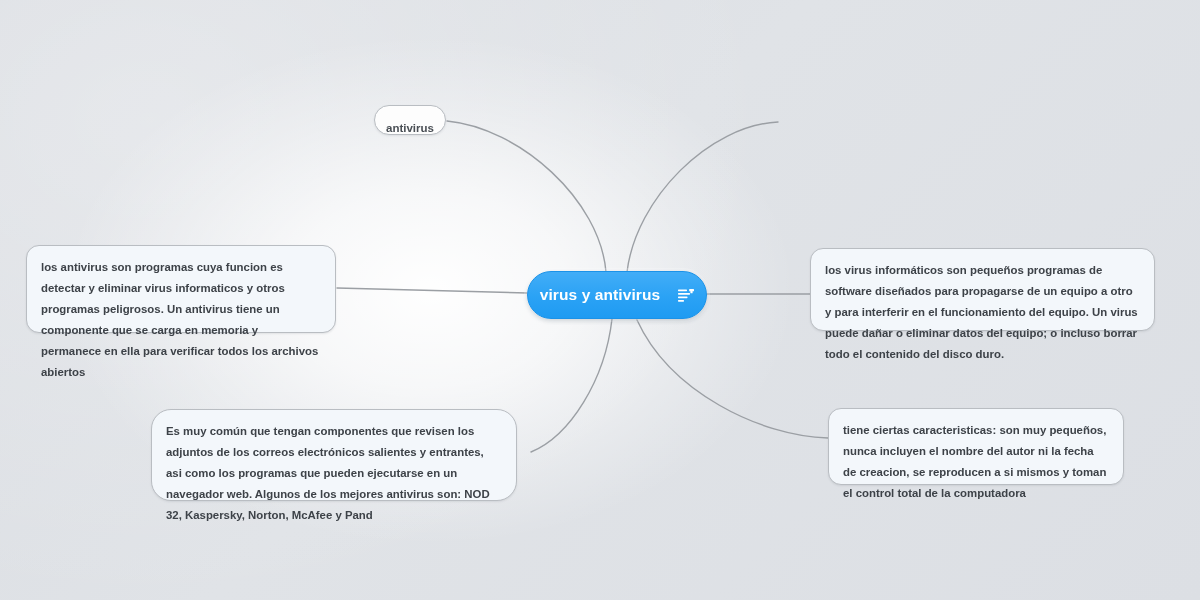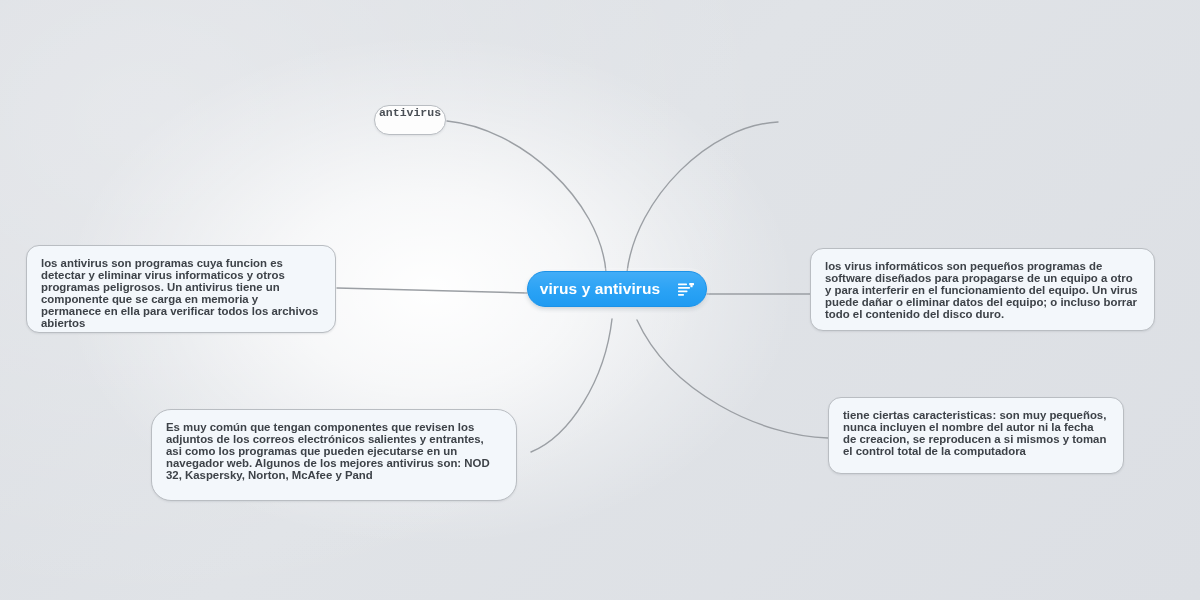--- a/index.html
+++ b/index.html
@@ -36,21 +36,21 @@
     stroke-width: 1.4;
     stroke-linecap: round;
   }
 
   
   .root-node {
     position: absolute;
     left: 527px;
     top: 271px;
     width: 180px;
-    height: 36px;
+    height: 48px;
     box-sizing: border-box;
     border-radius: 24px;
     background: linear-gradient(180deg, #42adf7 0%, #2aa2f5 55%, #1f9bf2 100%);
     border: 1px solid #1b92e8;
     box-shadow: 0 2px 4px rgba(60,80,100,0.22), 0 0 0 3px rgba(255,255,255,0.22);
     display: flex;
     align-items: center;
     justify-content: center;
     gap: 18px;
     cursor: pointer;
@@ -70,26 +70,25 @@
   }
 
   
   .pill-node {
     position: absolute;
     box-sizing: border-box;
     background: #fdfdfd;
     border: 1.6px solid #b9bdc2;
     border-radius: 18px;
     display: flex;
-    align-items: flex-start;
+    align-items: flex-end;
     justify-content: center;
     padding: 0 14px;
     box-shadow: 0 1px 2px rgba(90,100,110,0.12);
     cursor: pointer;
-    font-family: Liberation Mono, monospace;
   }
   .pill-label {
     font-size: 11.5px;
     font-weight: bold;
     color: #4a4f55;
     white-space: nowrap;
   }
   #pill-antivirus { left: 374px; top: 105px; width: 72px; height: 30px; }
   #pill-virus-informativo { left: 779px; top: 107px; width: 110px; height: 31px; }
 
@@ -101,27 +100,27 @@
     border: 1.6px solid #b9bdc2;
     border-radius: 13px;
     box-shadow: 0 1px 2px rgba(90,100,110,0.13);
     padding: 11px 14px 12px 14px;
     cursor: pointer;
   }
   .text-box p {
     margin: 0;
     font-size: 11.4px;
     font-weight: bold;
-    line-height: 12px;
+    line-height: 21px;
     color: #3d4248;
   }
   #box-antivirus-def   { left: 26px;  top: 245px; width: 310px; height: 88px; }
   #box-virus-def       { left: 810px; top: 248px; width: 345px; height: 83px; }
   #box-antivirus-extra { left: 151px; top: 409px; width: 366px; height: 92px; border-radius: 20px; }
-  #box-virus-extra     { left: 828px; top: 397px; width: 296px; height: 77px; }
+  #box-virus-extra     { left: 828px; top: 408px; width: 296px; height: 77px; }
 </style>
 </head>
 <body>
 
 <div id="canvas">
 
   <svg id="links" viewBox="0 0 1200 600" xmlns="http://www.w3.org/2000/svg">
     <path class="link-path" d="M 606 272 C 600 200 520 128 447 121"></path>
     <path class="link-path" d="M 627 272 C 636 198 710 125 778 122"></path>
     <path class="link-path" d="M 527 293 L 337 288"></path>

